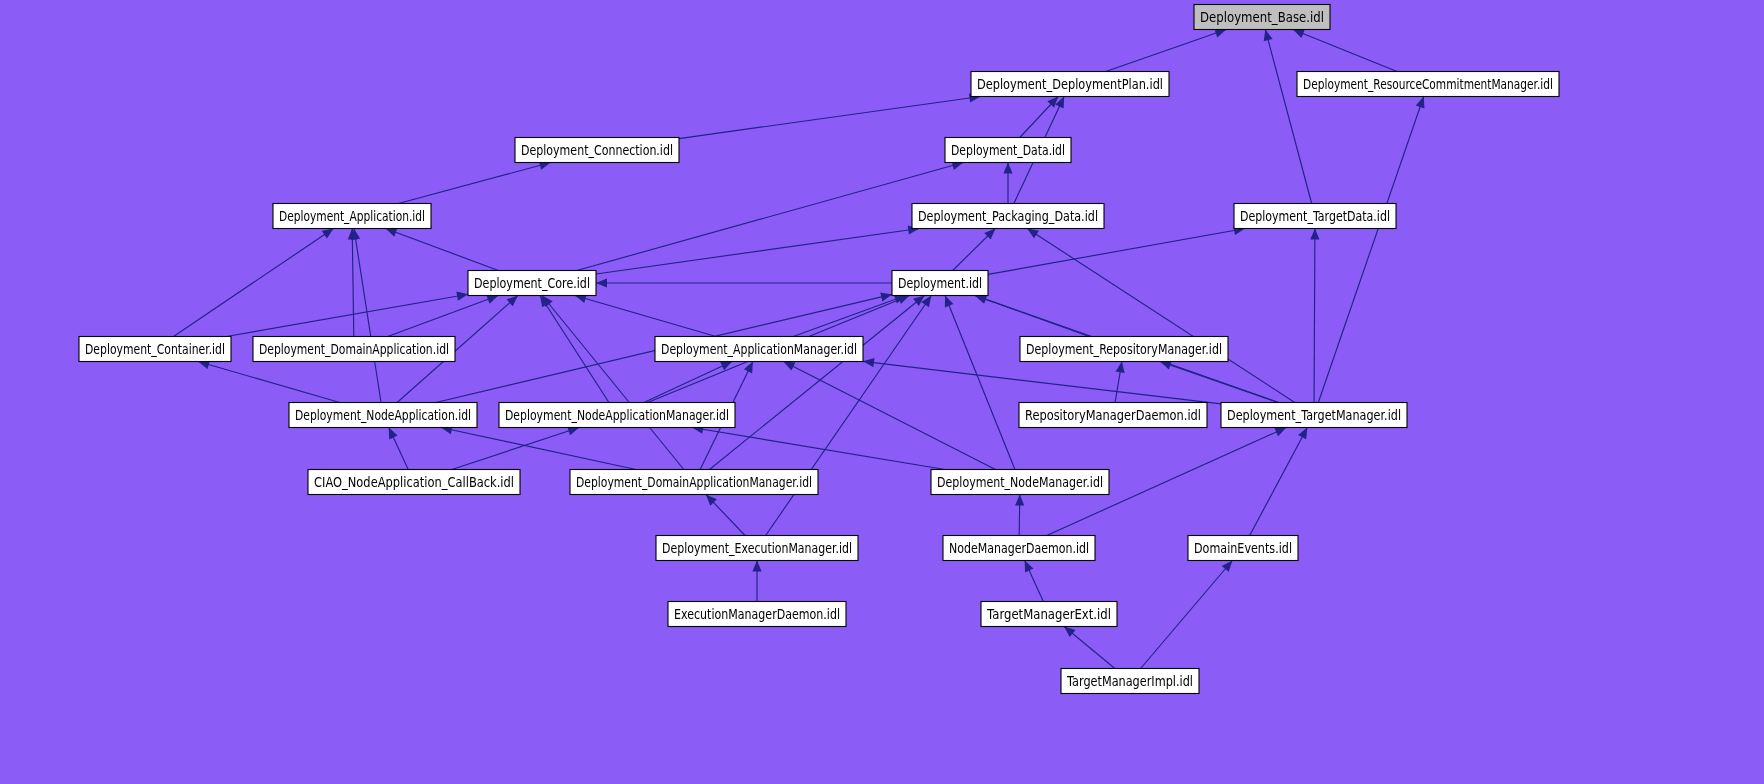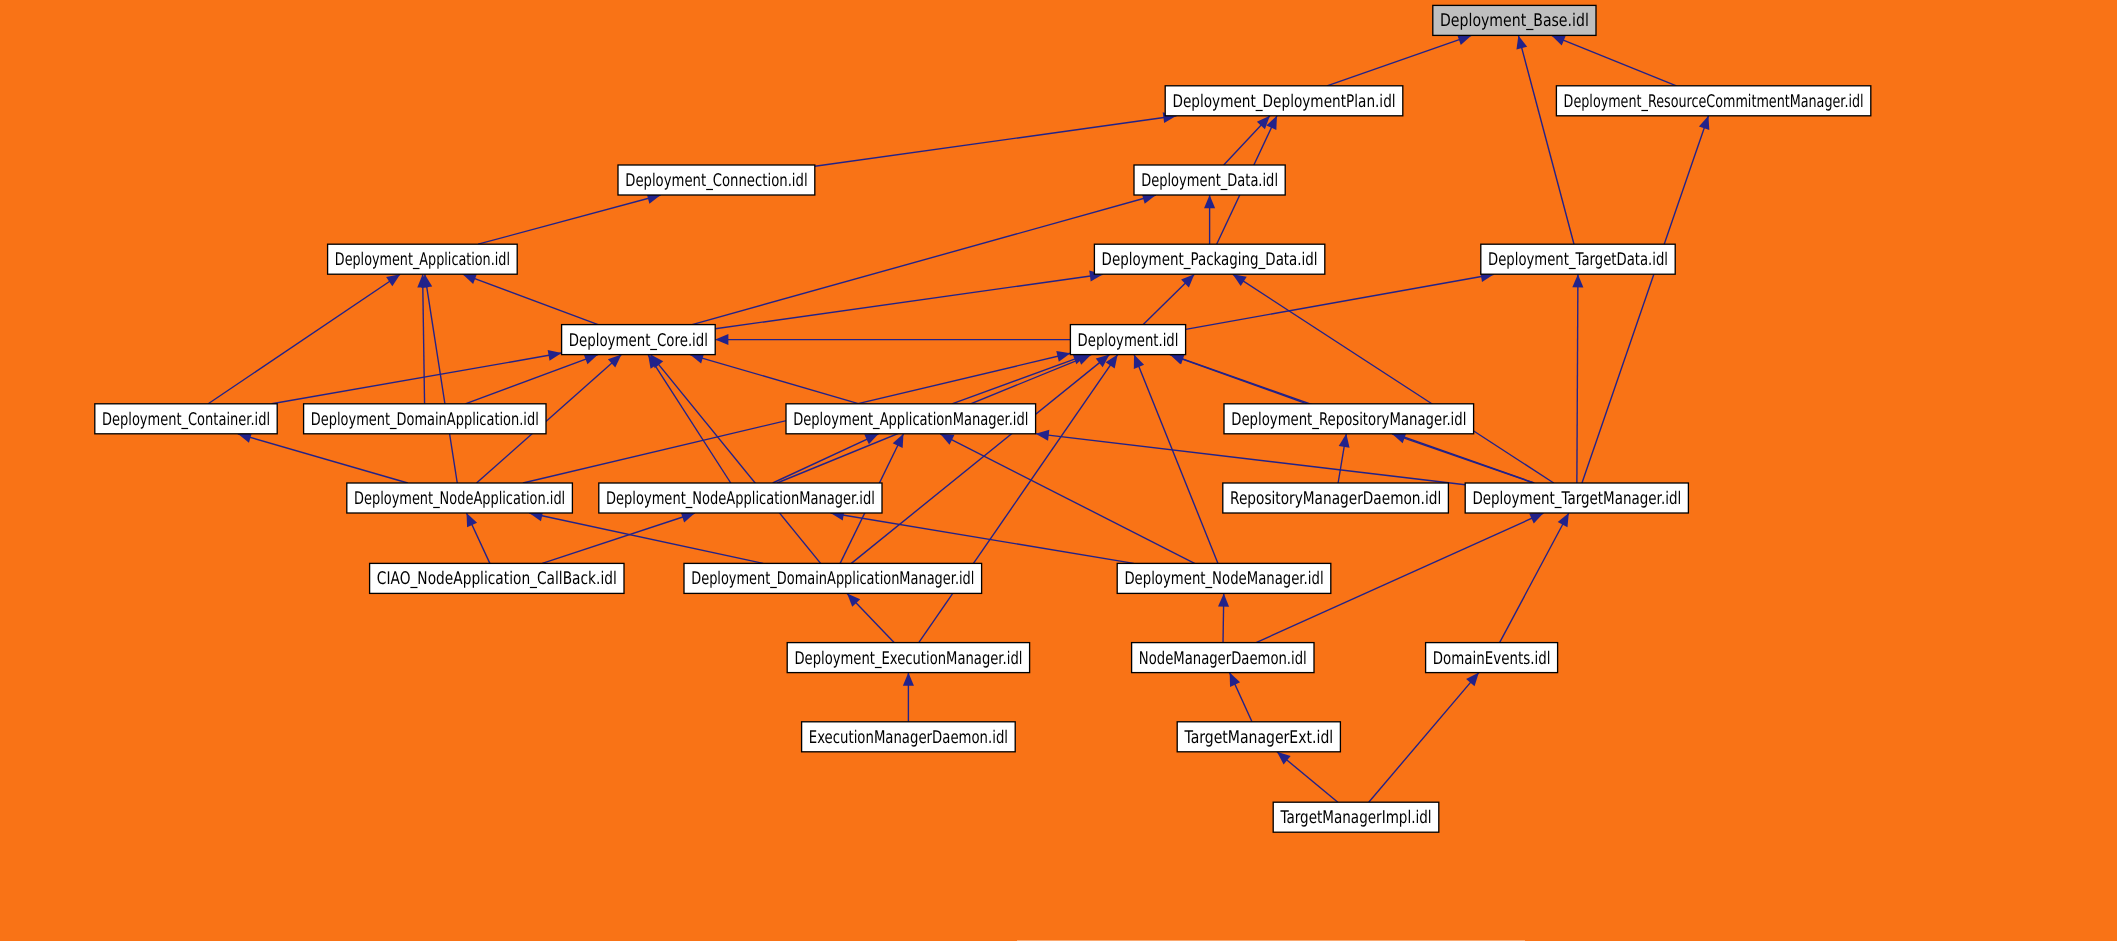--- a/index.html
+++ b/index.html
@@ -4,21 +4,21 @@
 <style>
   html, body {
     margin: 0;
     padding: 0;
     background: #ffffff;
   }
   #graph-root {
     position: relative;
     width: 1764px;
     height: 784px;
-    background: #f97316;
+    background: #8b5cf6;
     font-family: "DejaVu Sans", sans-serif;
     overflow: hidden;
   }
   svg.graph-canvas {
     position: absolute;
     left: 0; top: 0;
     width: 1764px;
     height: 784px;
   }
   .node-box rect {

